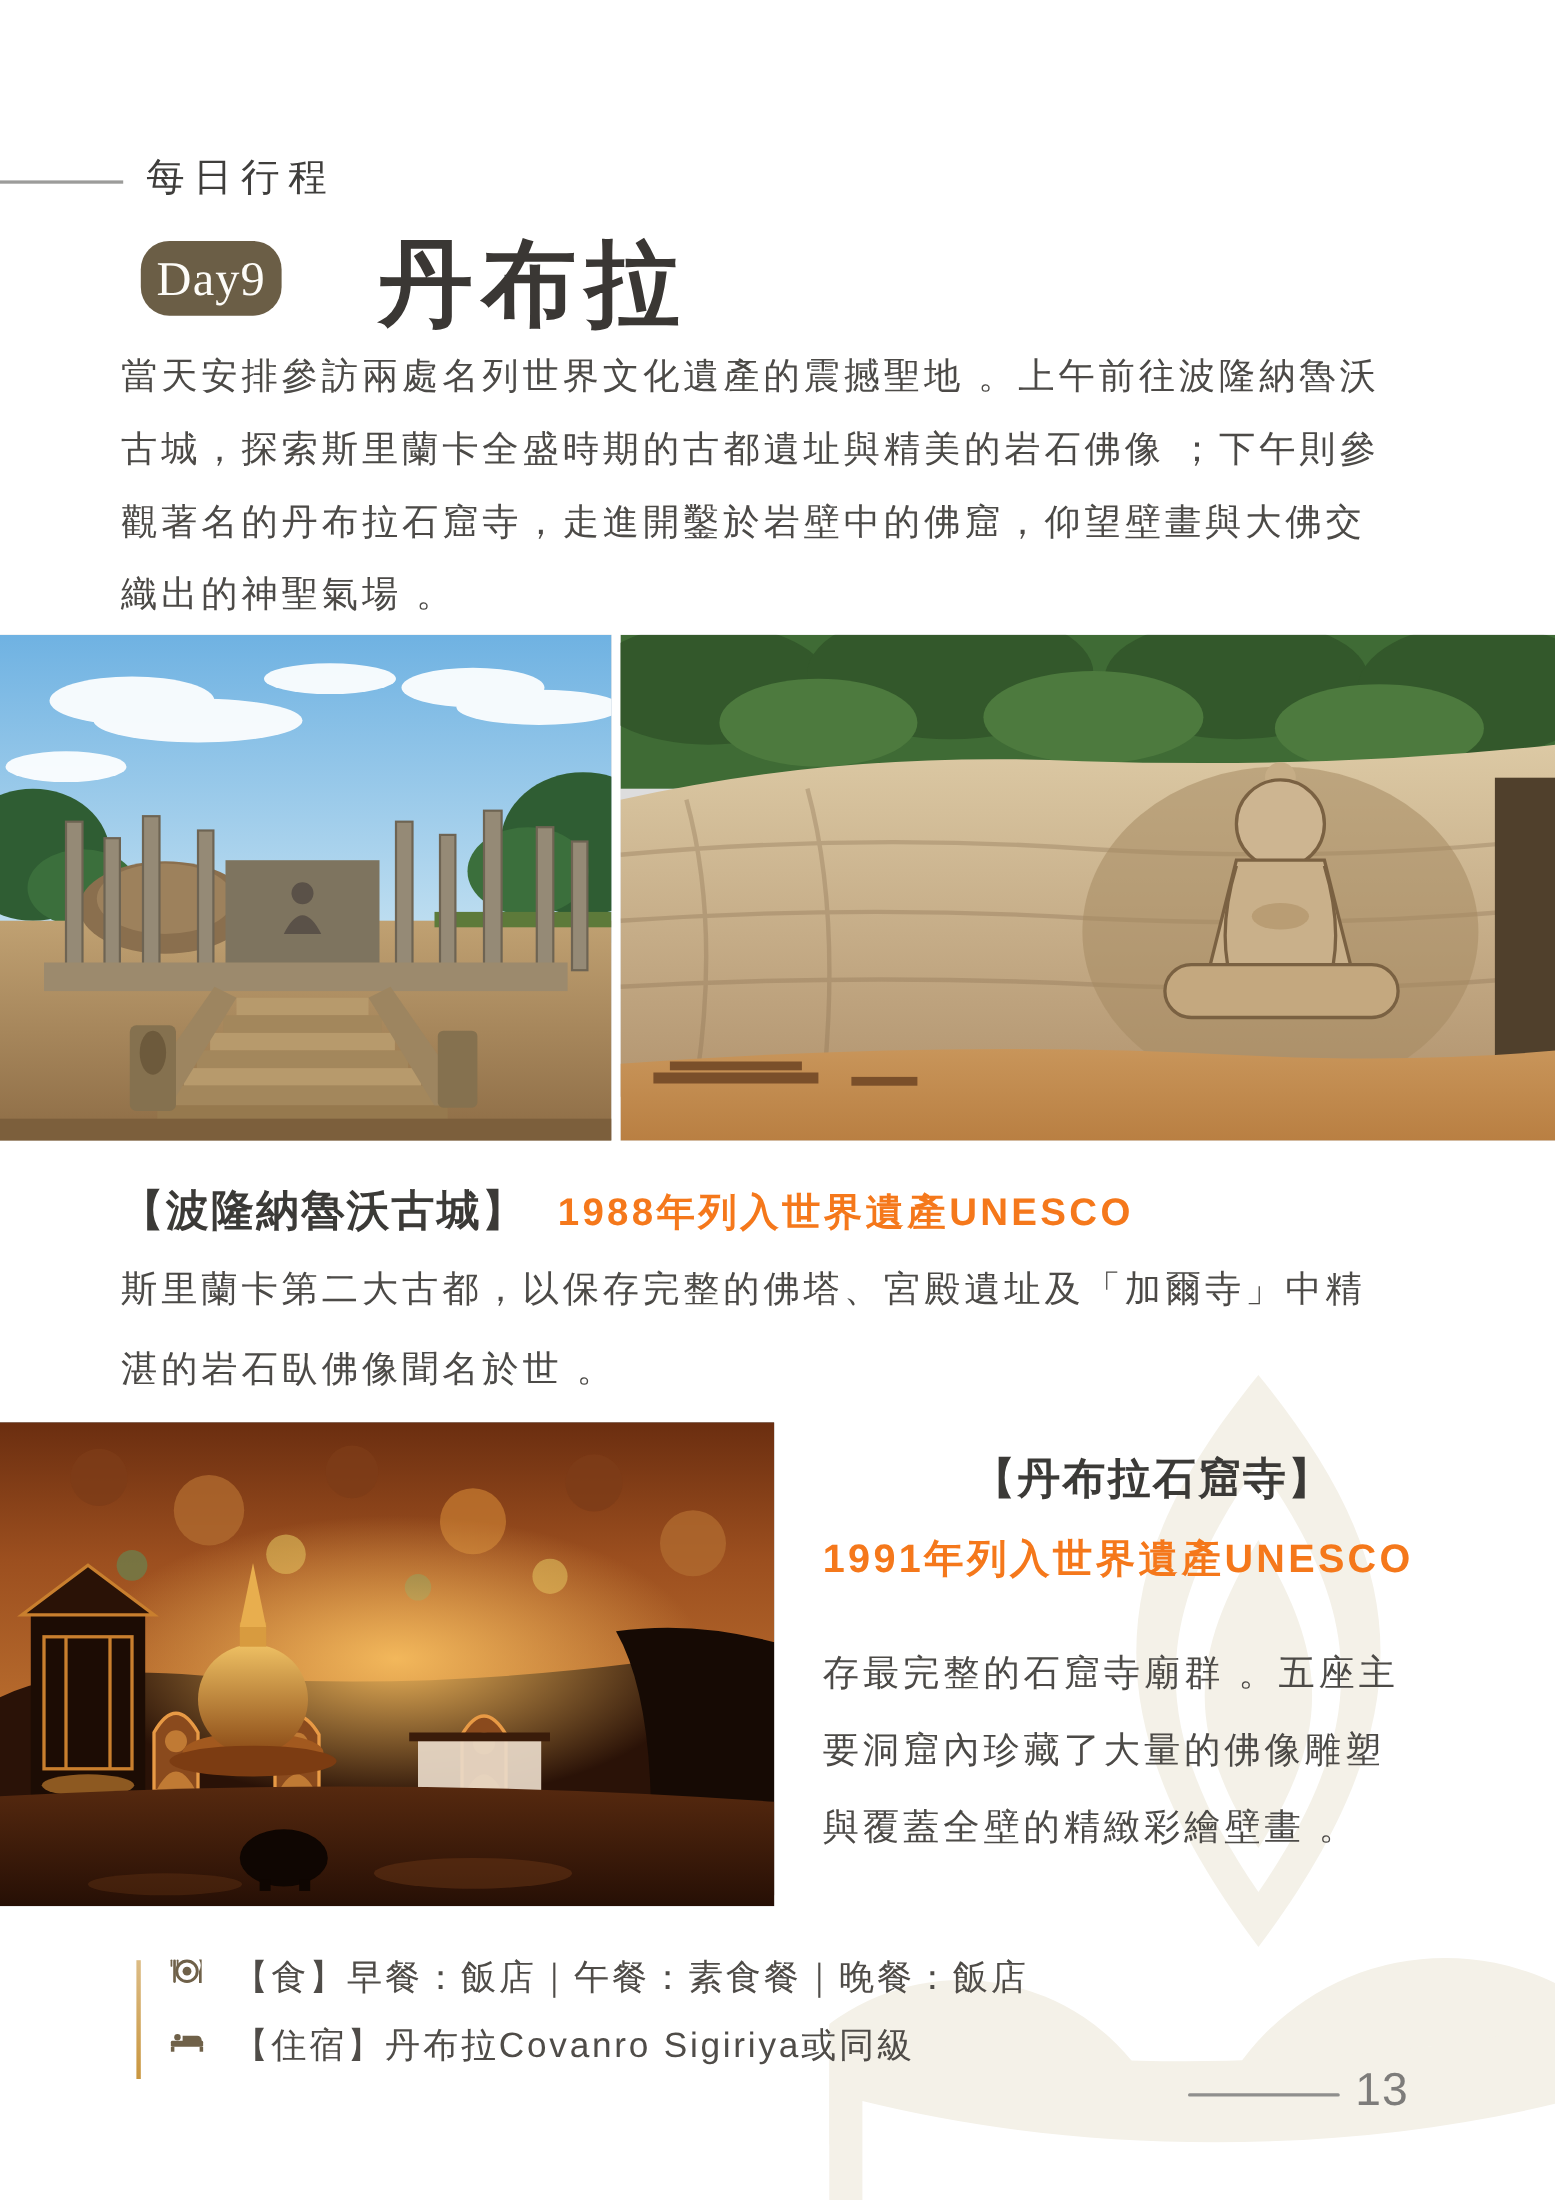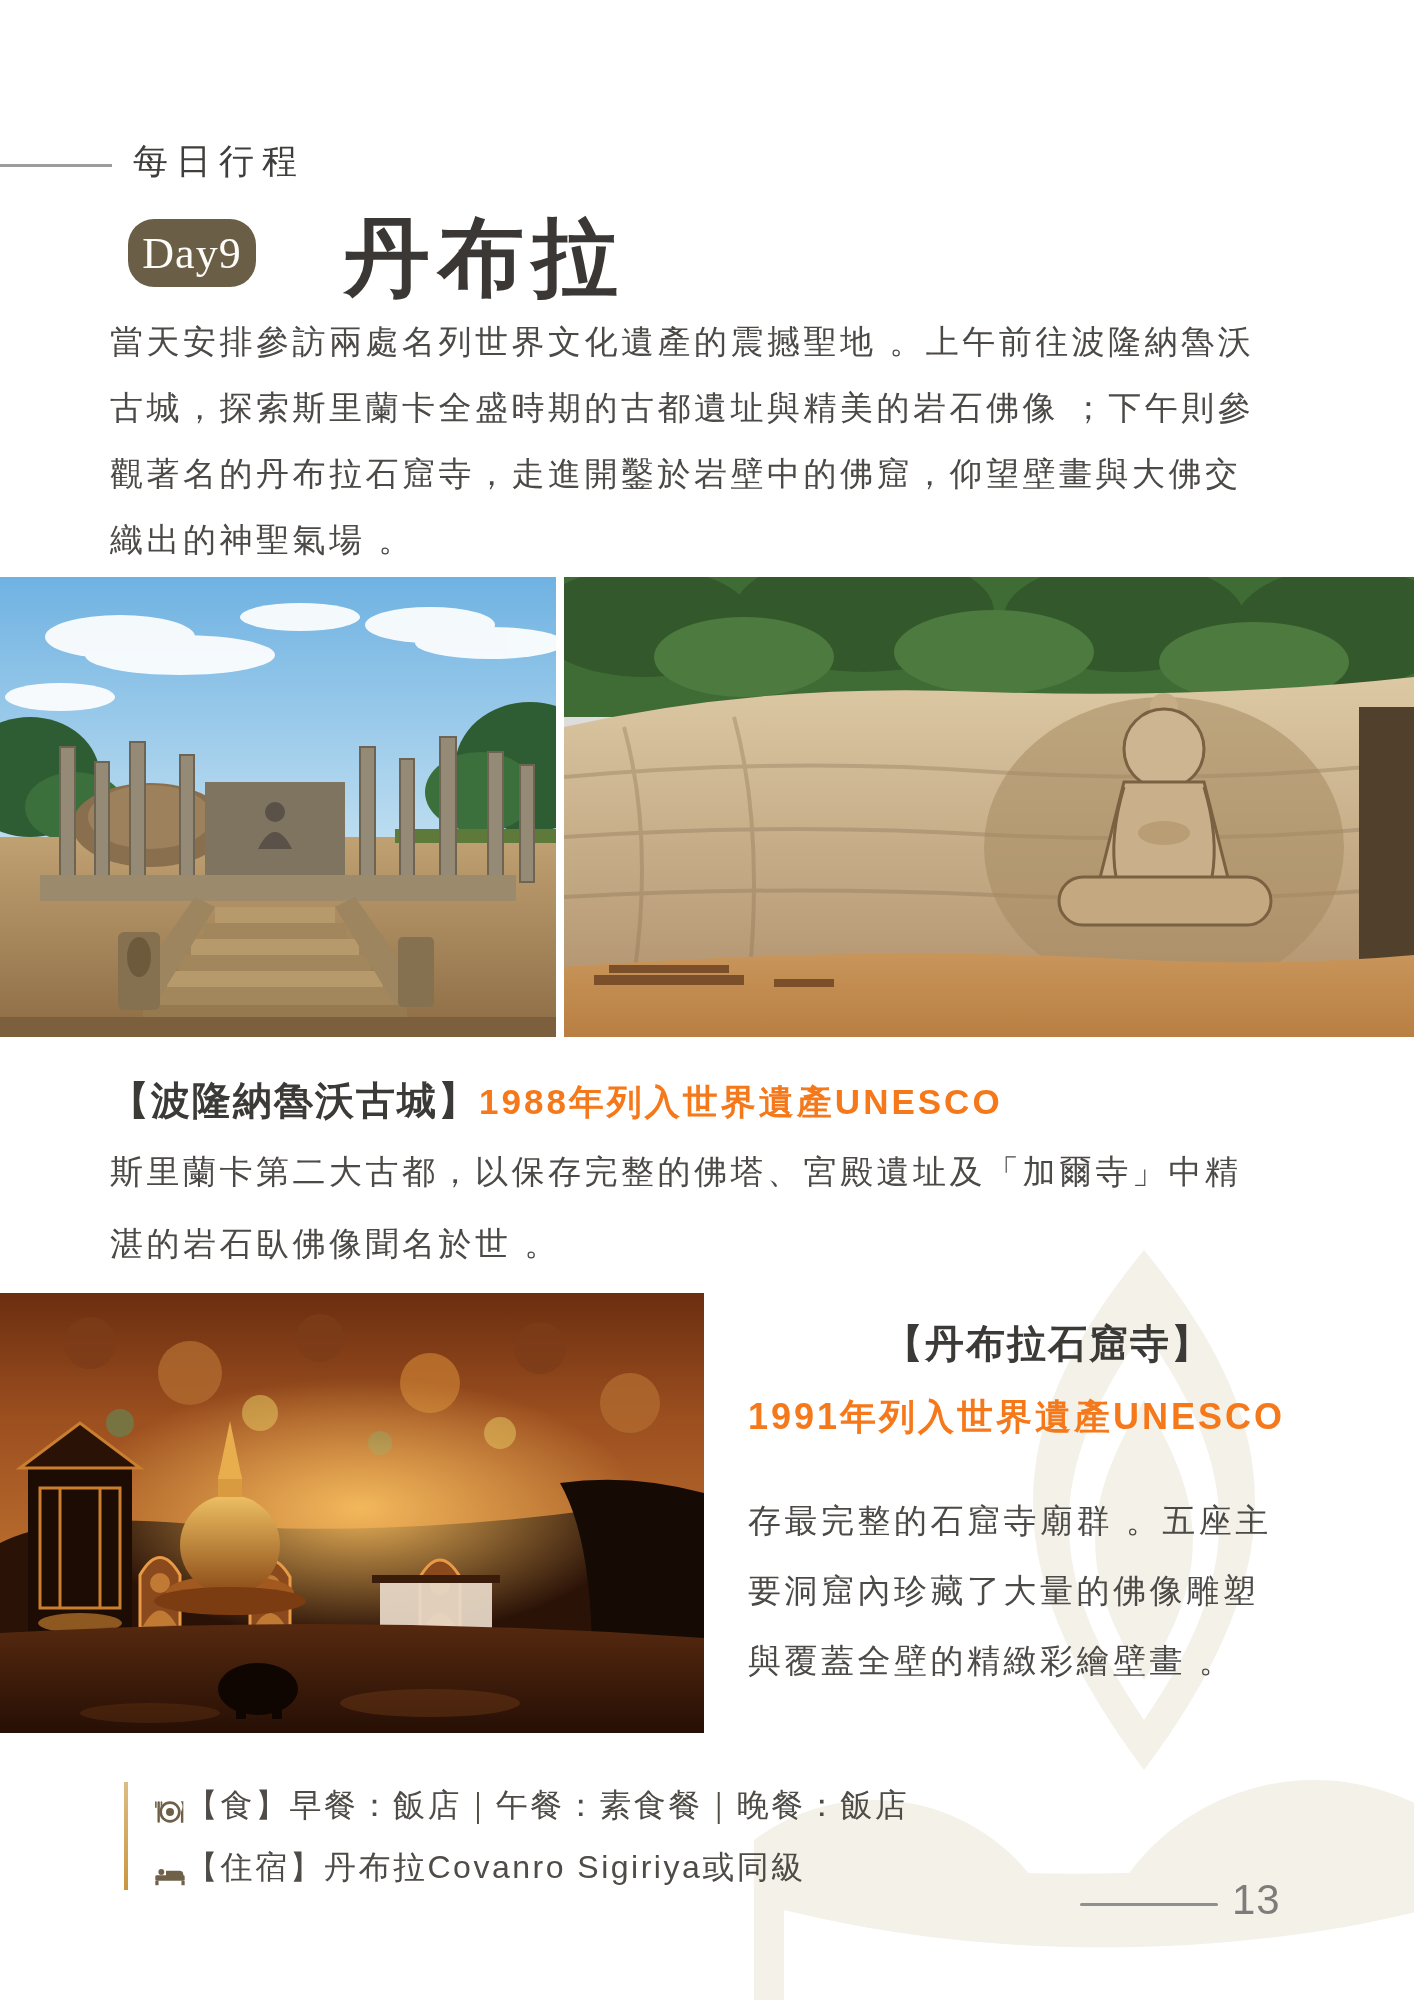--- a/index.html
+++ b/index.html
@@ -25,35 +25,35 @@
   .intro{left:110px;top:309px;width:1215px;font-size:33px;line-height:66px;letter-spacing:3.5px;color:#4c4a47;}
 
   
   .photo{overflow:hidden;background:#ddd;}
   .photo svg{display:block;width:100%;height:100%;}
   .photo-1{left:0;top:577px;width:556px;height:460px;}
   .photo-2{left:564px;top:577px;width:850px;height:460px;}
   .photo-3{left:0;top:1293px;width:704px;height:440px;}
 
   
-  .site1-heading{left:110px;top:1074px;display:flex;align-items:baseline;}
+  .site1-heading{left:110px;top:1074px;display:flex;align-items:baseline;gap:28px;}
   .site-name{font-size:39px;font-weight:bold;color:#3b3a37;letter-spacing:2px;}
   .unesco{font-size:35px;font-weight:bold;color:var(--accent_orange,#f5781b);letter-spacing:3px;}
   .site1-body{left:110px;top:1136px;width:1215px;font-size:33px;line-height:72px;letter-spacing:3.5px;}
 
   .site2-col{left:748px;top:1317px;width:600px;}
   .site2-col .site-name{display:block;text-align:center;}
   .site2-col .unesco{display:block;margin-top:22px;font-size:36px;}
   .site2-body{margin-top:44px;font-size:33px;line-height:70px;letter-spacing:3.5px;}
 
   
   .info-block{left:110px;top:1776px;width:900px;}
   .info-bar{position:absolute;left:14px;top:6px;width:4px;height:108px;
     background:linear-gradient(180deg,#dcbc85 0%,#c9963f 100%);}
-  .info-row{display:flex;align-items:flex-end;margin-left:44px;height:52px;margin-bottom:10px;}
+  .info-row{display:flex;align-items:flex-start;gap:26px;margin-left:44px;height:52px;margin-bottom:10px;}
   .info-icon{width:32px;height:32px;flex:0 0 auto;display:flex;align-items:center;justify-content:center;}
   .info-text{font-size:32px;letter-spacing:2.5px;color:#4f4c48;}
 
   
   .footer-line{left:1080px;top:1903px;width:138px;height:3px;background:#8f8f8d;border-radius:2px;}
   .page-number{left:1232px;top:1876px;font-size:42px;color:#7d7c7a;letter-spacing:1px;}
 
   
   .watermark{right:-40px;bottom:-70px;width:700px;height:940px;pointer-events:none;}
 </style>

